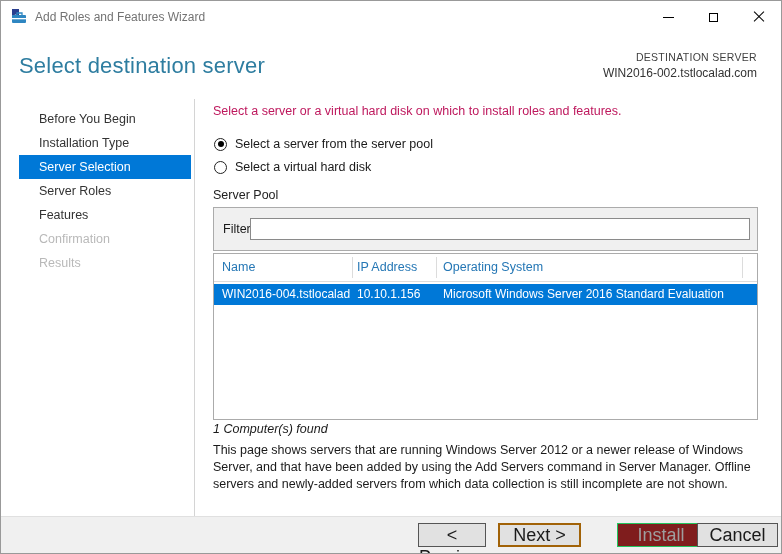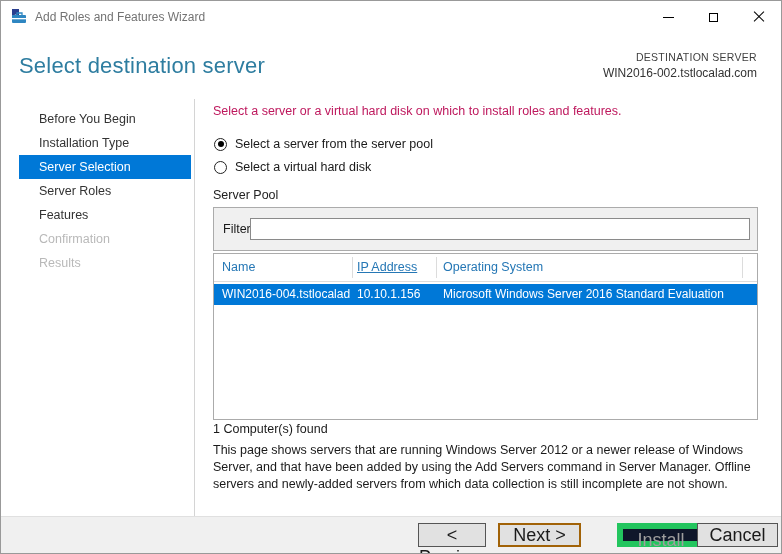--- a/index.html
+++ b/index.html
@@ -44,41 +44,41 @@
 
   .pool-label { position:absolute; left:212px; top:187px; font-size:12.5px; color:#222222; }
   .filter-box { position:absolute; left:212px; top:206px; width:545px; height:44px; background:#f0f0f0; border:1px solid #ababab; }
   .filter-label { position:absolute; left:9px; top:0; height:42px; line-height:42px; font-size:12.5px; color:#1a1a1a; }
   .filter-input { position:absolute; left:36px; top:10px; width:500px; height:22px; border:1px solid #8a8a8a; background:#fff; font-size:12px; padding:0 4px; font-family:inherit; outline:none; }
 
   .server-table { position:absolute; left:212px; top:252px; width:545px; height:167px; background:#ffffff; border:1px solid #ababab; }
   .thead { position:absolute; top:0; left:0; right:0; height:27px; }
   .th { position:absolute; top:0; height:27px; line-height:27px; font-size:12.5px; color:#2577b5; white-space:nowrap; overflow:hidden; cursor:default; }
   .th.c1 { left:8px;   width:126px; }
-  .th.c2 { left:143px; width:76px;text-decoration:underline; }
+  .th.c2 { left:143px; width:76px; }
   .th.c3 { left:229px; width:296px; }
   .col-sep { position:absolute; top:3px; width:1px; height:21px; background:#dcdcdc; }
   .col-sep.s1 { left:138px; } .col-sep.s2 { left:222px; } .col-sep.s3 { left:528px; }
   .thead-rule { position:absolute; top:27px; left:0; right:0; height:1px; background:#dcdcdc; }
   .trow { position:absolute; top:30px; left:0; right:0; height:21px; background:#0078d7; cursor:default; }
   .td { position:absolute; top:0; height:21px; line-height:21px; font-size:12px; color:#ffffff; white-space:nowrap; overflow:hidden; }
   .td.c1 { left:8px;   width:128px; }
   .td.c2 { left:143px; width:80px; }
   .td.c3 { left:229px; width:312px; }
 
-  .count-text { position:absolute; left:212px; top:421px; font-size:12.5px; color:#1a1a1a; }
+  .count-text { position:absolute; left:212px; top:421px; font-size:12.5px; color:#1a1a1a;font-style:italic; }
   .description { position:absolute; left:212px; top:441px; width:552px; font-size:12.5px; line-height:17px; color:#1a1a1a; }
 
   
   .footer-sep { position:absolute; left:0; top:515px; width:782px; height:1px; background:#e0e0e0; }
   .footer { position:absolute; left:0; top:516px; width:782px; height:38px; background:#f0f0f0; }
   .btn { position:absolute; top:6px; height:24px; background:#e1e1e1; border:1px solid #555555; font-size:18px; color:#1a1a1a; text-align:center; line-height:22px; cursor:default; font-family:inherit; }
   .btn.prev   { left:417px; width:68px; }
   .btn.next   { left:497px; width:83px; border:2px solid #a16207; line-height:20px; }
-  .btn.install{ left:616px; width:88px; background:#0f172a; border:6px solid #22c55e; color:#9e9e9e; }
+  .btn.install{ left:616px; width:88px; background:#7f1d1d; border:1px solid #22c55e; color:#9e9e9e; }
   .btn.cancel { left:696px; width:81px; }
 </style>
 </head>
 <body>
 
 <div class="window">
 
   <div class="titlebar">
     <span class="app-icon">
       <svg width="16" height="16" viewBox="0 0 16 16">

